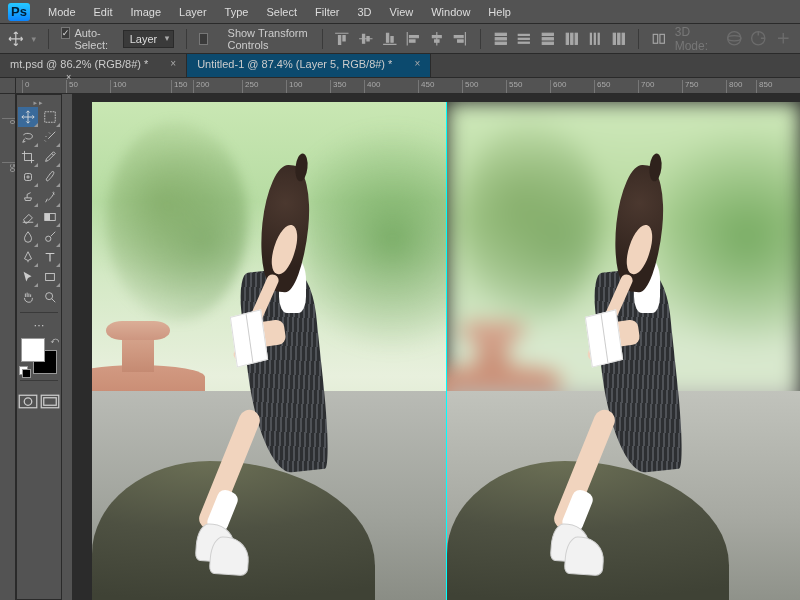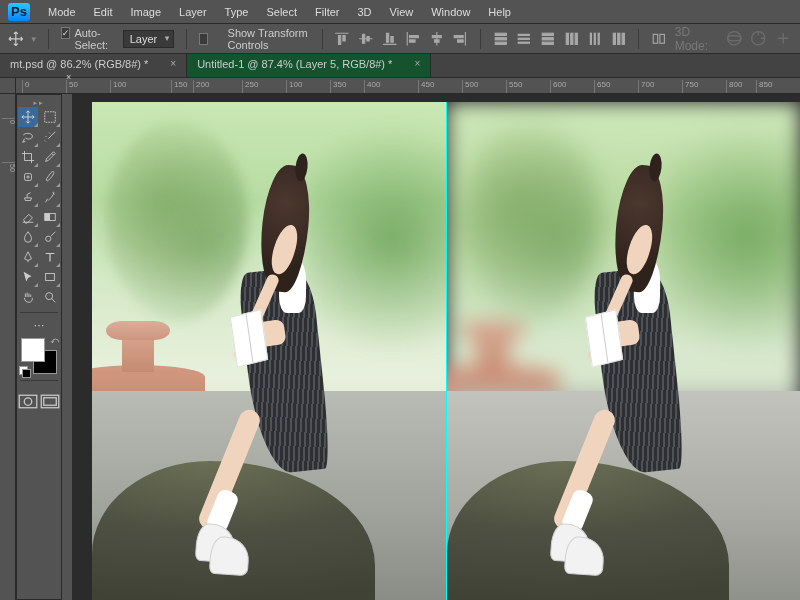--- a/index.html
+++ b/index.html
@@ -10,21 +10,21 @@
   .optbar { height: 30px; background: #535353; display: flex; align-items: center; padding: 0 8px; gap: 8px; border-bottom: 1px solid #2a2a2a; }
   .opt-icon { width: 22px; height: 22px; display: flex; align-items: center; justify-content: center; }
   .opt-sep { width: 1px; height: 20px; background: #3a3a3a; margin: 0 4px; }
   .checkbox { width: 12px; height: 12px; background: #3a3a3a; border: 1px solid #777; display: inline-flex; align-items: center; justify-content: center; }
   .checkbox.checked::after { content: "✓"; font-size: 9px; color: #ddd; }
   .select-box { background: #3a3a3a; border: 1px solid #2a2a2a; padding: 2px 16px 2px 6px; position: relative; color: #ddd; }
   .select-box::after { content: "▾"; position: absolute; right: 4px; top: 2px; font-size: 9px; color: #aaa; }
   .align-btn { width: 22px; height: 20px; display: flex; align-items: center; justify-content: center; opacity: .7; }
   .tabbar { height: 24px; background: #434343; display: flex; border-bottom: 1px solid #2a2a2a; }
   .tab { padding: 4px 10px; display: flex; align-items: flex-start; gap: 22px; font-size: 11px; color: #ccc; border-right: 1px solid #2a2a2a; position: relative; }
-  .tab.active { background: #14532d; }
+  .tab.active { background: #0c4a6e; }
   .tab-close { font-size: 10px; color: #aaa; }
   .workspace { display: flex; position: absolute; top: 78px; left: 0; right: 0; bottom: 0; }
   .ruler-top { position: absolute; top: 78px; left: 16px; right: 0; height: 16px; background: #535353; border-bottom: 1px solid #2a2a2a; overflow: hidden; z-index: 5; }
   .ruler-left { position: absolute; top: 94px; left: 0; width: 16px; bottom: 0; background: #535353; border-right: 1px solid #2a2a2a; overflow: hidden; z-index: 5; }
   .ruler-corner { position: absolute; top: 78px; left: 0; width: 16px; height: 16px; background: #535353; border-right: 1px solid #2a2a2a; border-bottom: 1px solid #2a2a2a; z-index: 6; }
   .ruler-tick { position: absolute; font-size: 8px; color: #aaa; }
   .ruler-top .ruler-tick { top: 2px; border-left: 1px solid #777; padding-left: 2px; height: 14px; }
   .ruler-left .ruler-tick { left: 2px; border-top: 1px solid #777; padding-top: 1px; width: 14px; writing-mode: vertical-rl; text-orientation: mixed; font-size: 7px; }
   .toolbox { width: 46px; background: #535353; border: 1px solid #2a2a2a; margin-left: 16px; margin-top: 16px; padding: 4px 2px; display: flex; flex-direction: column; align-items: center; position: relative; z-index: 10; }
   .toolbox .expand-grip { width: 40px; height: 8px; display: flex; align-items: center; justify-content: center; color: #999; font-size: 7px; letter-spacing: 2px; }

